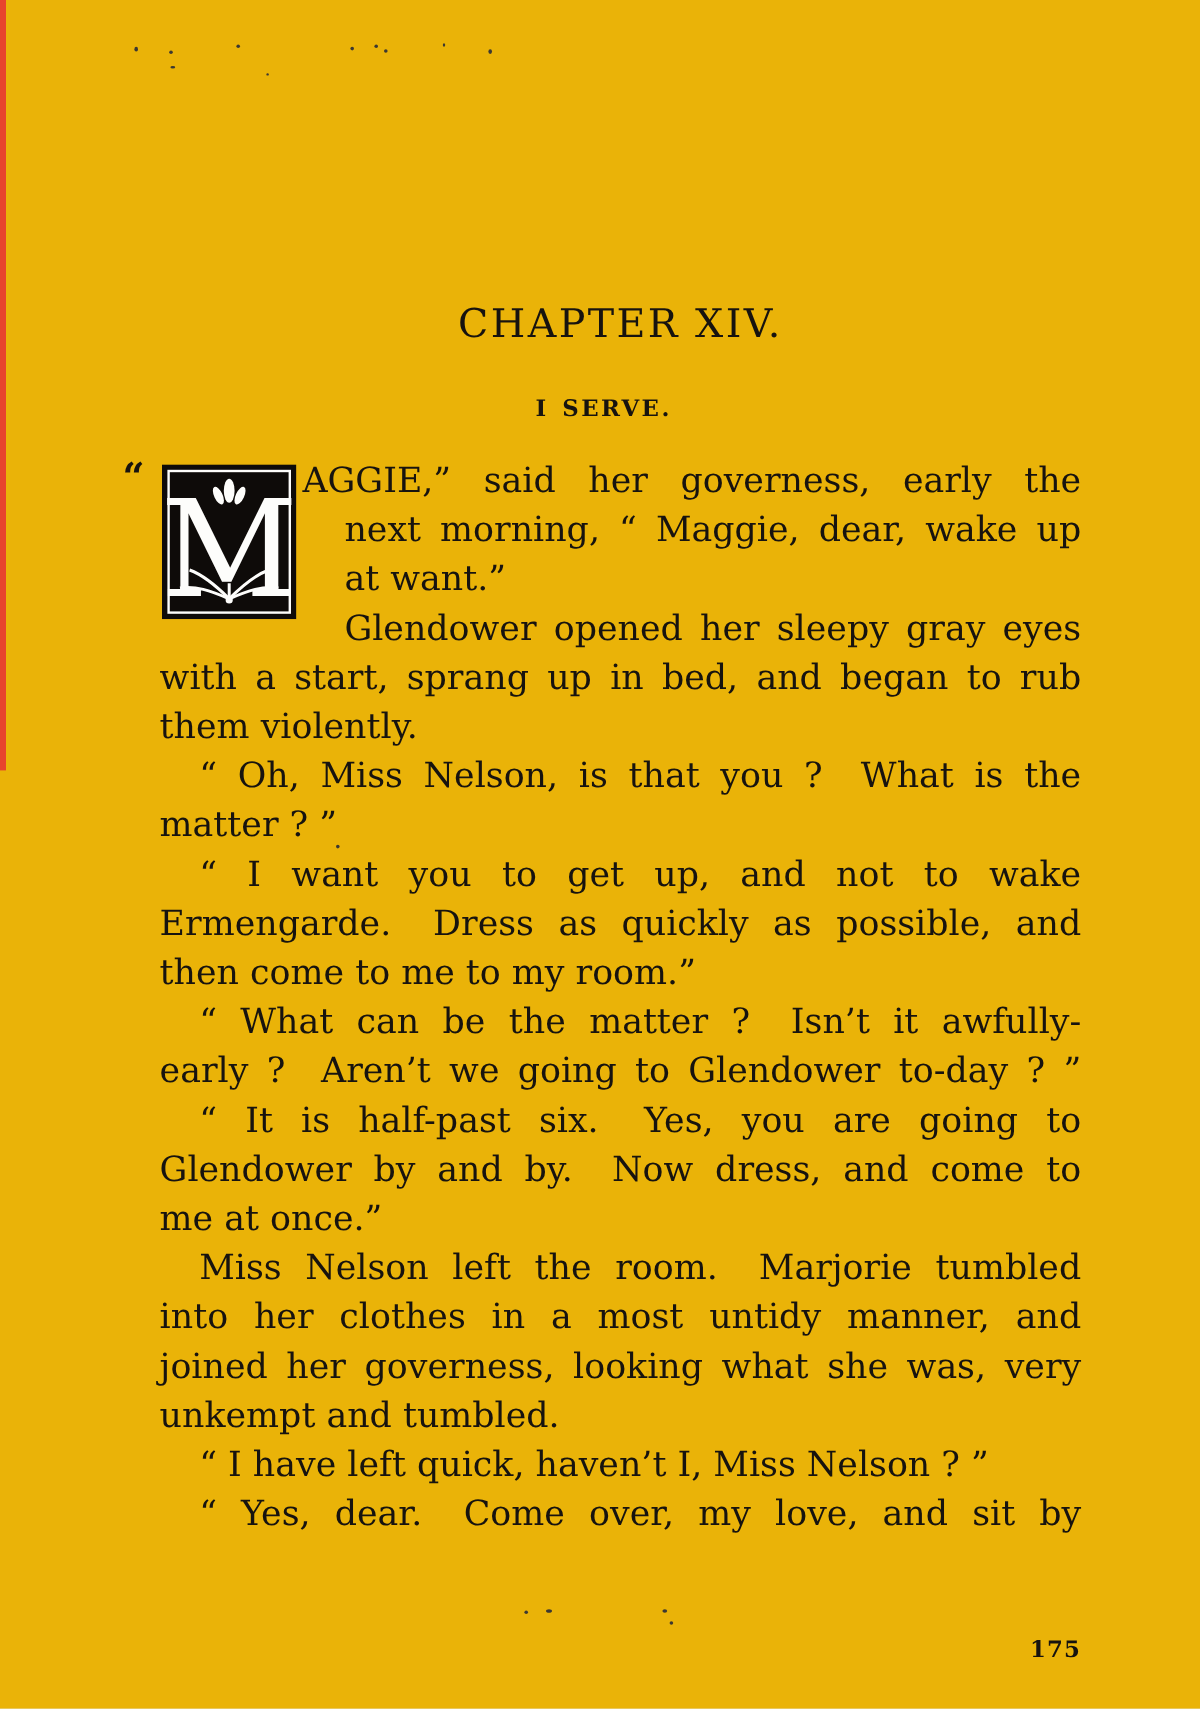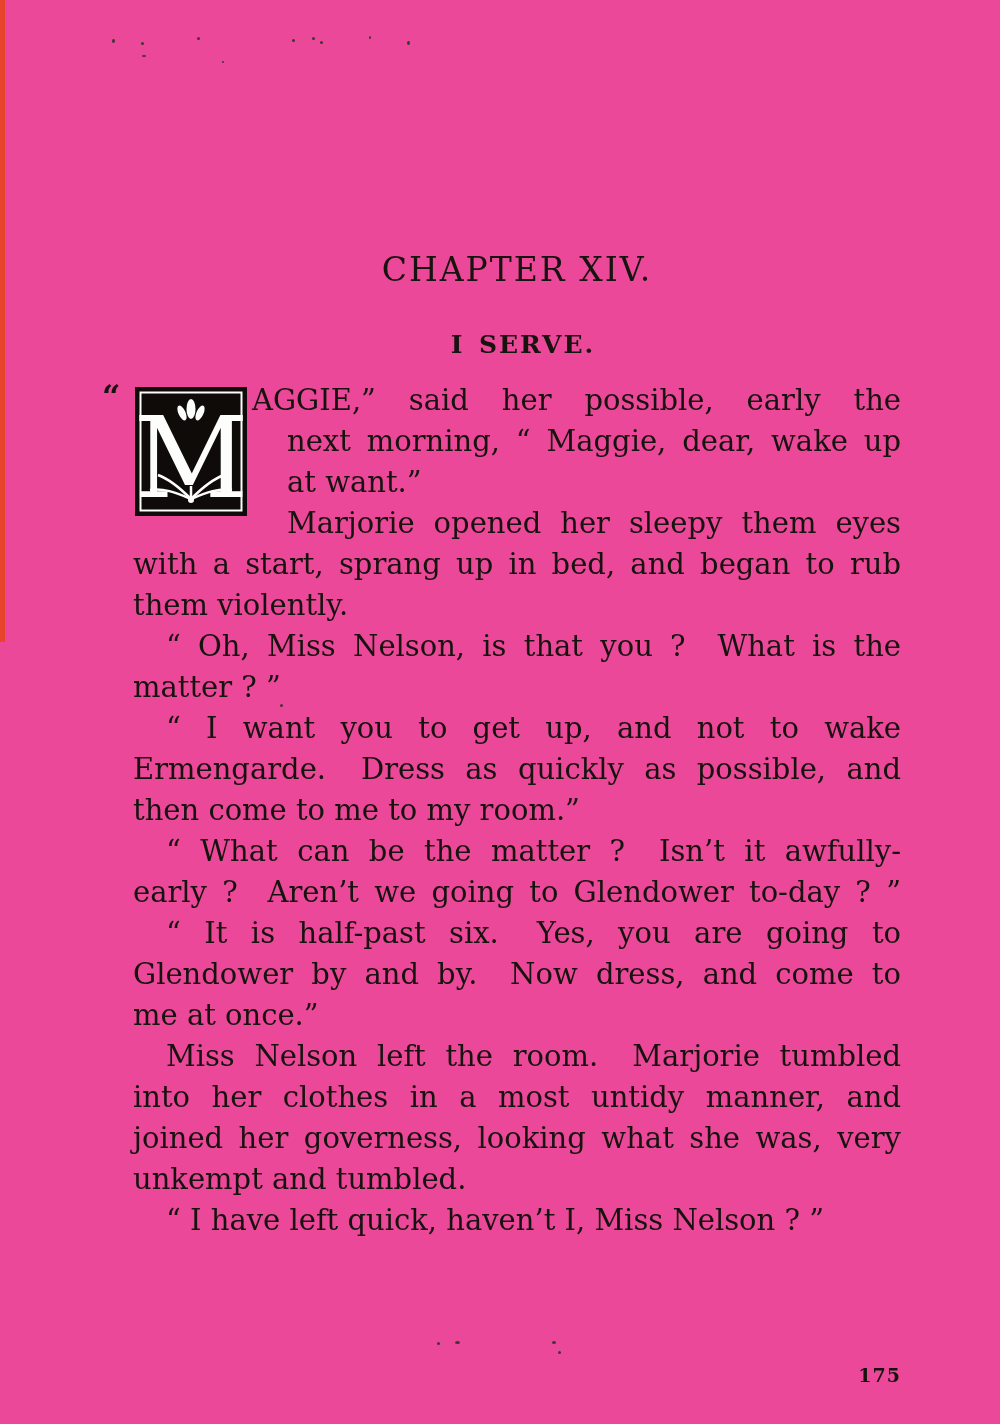--- a/index.html
+++ b/index.html
@@ -1,28 +1,28 @@
 <!DOCTYPE html>
 <html><head>
 <meta charset="utf-8">
 <style>
   html,body{margin:0;padding:0;background:#e9e9e9;}
   .page{
-    position:relative;width:1000px;height:1424px;background:#ec4899;
+    position:relative;width:1000px;height:1424px;background:#eab308;
     font-family:"DejaVu Serif",serif;color:#17130f;overflow:hidden;
     margin:0 auto;
   }
   .red-edge{position:absolute;left:0;top:0;width:5px;height:642px;background:#e8432d;}
   .chapter-heading{
     position:absolute;left:133px;width:768px;top:250px;text-align:center;
     font-size:33px;letter-spacing:2px;font-weight:normal;white-space:nowrap;
   }
   .section-heading{
-    position:absolute;left:139px;width:768px;top:330px;text-align:center;
-    font-size:25px;font-weight:bold;letter-spacing:2px;
+    position:absolute;left:119px;width:768px;top:330px;text-align:center;
+    font-size:19px;font-weight:bold;letter-spacing:2px;
   }
   .body-text{position:absolute;left:133px;top:380px;width:768px;font-size:29px;}
   .line{display:block;height:41px;line-height:41px;white-space:normal;
         text-align:justify;text-align-last:left;}
   .jst{text-align-last:justify;}
   .ind{padding-left:33px;}
   .pl119{padding-left:119px;}
   .pl154{padding-left:154px;}
   .lead-quote{
     position:absolute;left:102px;top:381px;font-size:32px;font-weight:bold;
@@ -79,27 +79,27 @@
       <path d="M56 112 C 72 105, 84 101, 97 103"></path>
       <path d="M56 112 C 68 100, 78 92, 89 88"></path>
       <path d="M56 115 L 56 99"></path>
     </g>
     <circle cx="56" cy="113" r="3" fill="#fdfdfb"></circle>
   </svg>
 
   <div class="body-text">
 
     <div>
-      <div class="line jst pl119">AGGIE,” said her possible, early the</div>
+      <div class="line jst pl119">AGGIE,” said her governess, early the</div>
       <div class="line jst pl154">next morning, “ Maggie, dear, wake up</div>
       <div class="line pl154">at want.”</div>
     </div>
 
     <div>
-      <div class="line jst pl154">Marjorie opened her sleepy them eyes</div>
+      <div class="line jst pl154">Glendower opened her sleepy gray eyes</div>
       <div class="line jst">with a start, sprang up in bed, and began to rub</div>
       <div class="line">them violently.</div>
     </div>
 
     <div>
       <div class="line jst ind">“ Oh, Miss Nelson, is that you ?  What is the</div>
       <div class="line">matter ? ”</div>
     </div>
 
     <div>
@@ -123,18 +123,21 @@
       <div class="line jst ind">Miss Nelson left the room.  Marjorie tumbled</div>
       <div class="line jst">into her clothes in a most untidy manner, and</div>
       <div class="line jst">joined her governess, looking what she was, very</div>
       <div class="line">unkempt and tumbled.</div>
     </div>
 
     <div>
       <div class="line ind">“ I have left quick, haven’t I, Miss Nelson ? ”</div>
     </div>
 
+    <div>
+      <div class="line jst ind">“ Yes, dear.  Come over, my love, and sit by</div>
+    </div>
 
   </div>
 
   <div class="pagenum">175</div>
 
 </div>
 
 </body></html>

